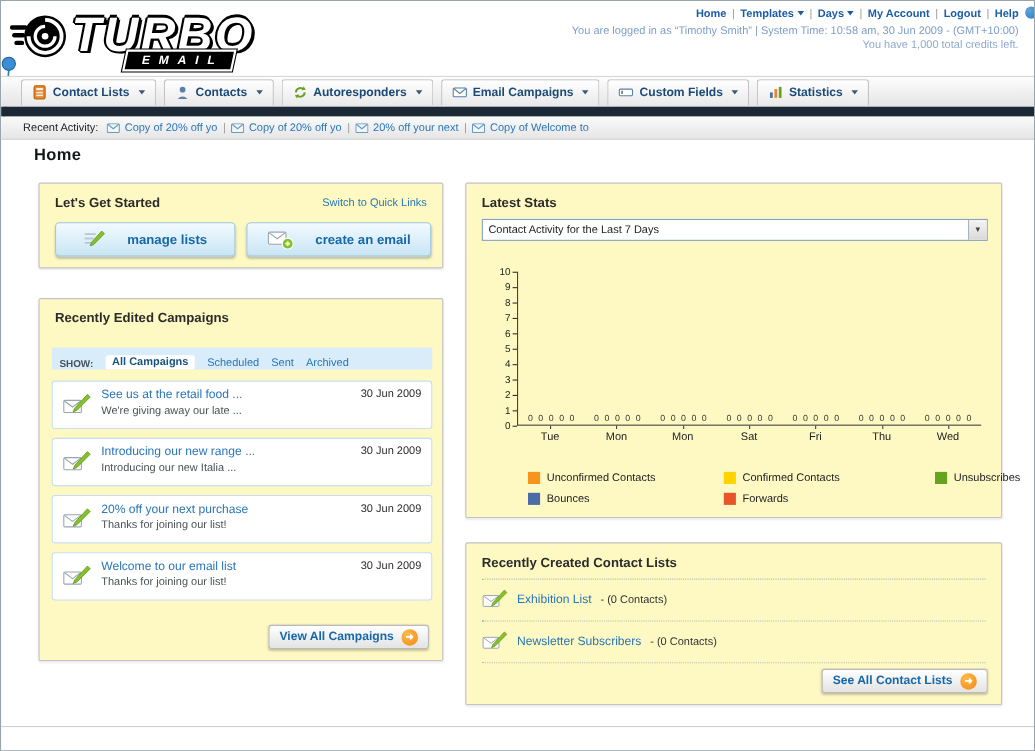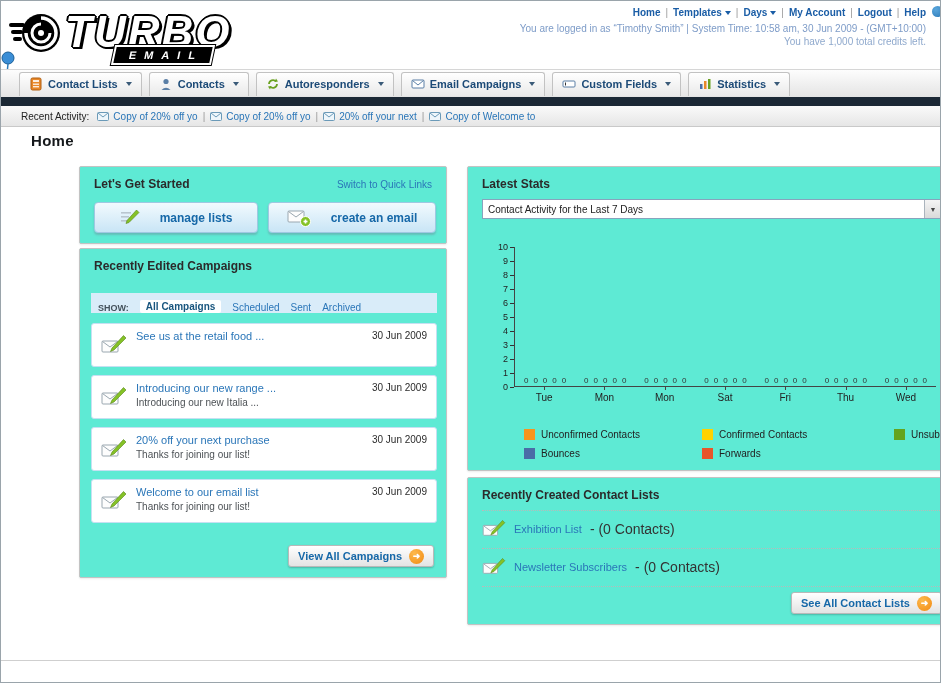--- a/index.html
+++ b/index.html
@@ -30,32 +30,32 @@
   .darkbar { position:absolute; top:96px; left:0; right:0; height:9px; background:#1b2835; }
 
   
   .activity-bar { position:absolute; top:105px; left:0; right:0; height:21px; background:linear-gradient(#fafafa,#e6e6e6); border-bottom:1px solid #c9c9c9; display:flex; align-items:center; padding-left:20px; font-size:10px; color:#222; }
   .act-label { margin-right:8px; }
   .act-item { display:inline-flex; align-items:center; gap:4px; }
   .act-item a { color:#2a76b8; text-decoration:none; }
 
   
   .page-title { position:absolute; left:30px; top:131px; font-size:15px; font-weight:bold; color:#15181b; letter-spacing:.3px; }
-  .box { position:absolute; background:#5eead4; border:1px solid #c3c3c3; border-radius:2px; box-shadow:0 1px 2px rgba(0,0,0,.08);margin-left:44px; }
+  .box { position:absolute; background:#fef9c3; border:1px solid #c3c3c3; border-radius:2px; box-shadow:0 1px 2px rgba(0,0,0,.08); }
   .box-title { position:absolute; left:14px; top:10px; font-size:12px; font-weight:bold; color:#2b2b2b; }
 
   
   #box-get-started { left:34px; top:165px; width:368px; height:78px; }
   .switch-link { position:absolute; right:14px; top:12px; font-size:10px; color:#2a76b8; text-decoration:none; }
   .btn-blue { position:absolute; top:35px; height:31px; display:flex; align-items:center; justify-content:center; gap:20px; background:linear-gradient(#f2fafe,#c9e5f6); border:1px solid #9fc8e2; border-radius:4px; box-shadow:0 2px 2px rgba(110,135,150,.45); font-size:12px; font-weight:bold; color:#1668a8; cursor:pointer; }
   #btn-manage { left:14px; width:164px; }
   #btn-create { left:188px; width:168px; }
 
   
-  #box-campaigns { left:34px; top:247px; width:368px; height:330px; }
+  #box-campaigns { left:34px; top:270px; width:368px; height:330px; }
   .filters { position:absolute; left:11px; top:44px; width:346px; height:20px; background:#d9ecf9; display:flex; align-items:flex-end; gap:11px; padding:0 7px; font-size:10px; }
   .filters .show { font-size:9px; font-weight:bold; color:#44525c; }
   .filters a { color:#2a76b8; text-decoration:none; }
   .filters a.active { background:#fff; padding:1px 6px; border-radius:2px; color:#18557e; font-weight:bold; }
   .camp-rows { position:absolute; left:11px; top:74px; width:346px; }
   .camp-row { position:relative; height:44px; border:1px solid #c6e0f2; border-radius:3px; margin-bottom:8px; padding:6px 8px 6px 44px; background:#fff; }
   .camp-icon { position:absolute; left:9px; top:11px; }
   .ctitle { font-size:11px; color:#2a76b8; display:block; text-decoration:none; }
   .csub { font-size:10px; color:#4d5256; margin-top:3px; }
   .cdate { position:absolute; right:9px; top:6px; font-size:10px; color:#2b2b2b; }
@@ -79,25 +79,25 @@
   .cgroup { flex:1; position:relative; }
   .zeros { position:absolute; bottom:1px; left:0; right:0; display:flex; justify-content:center; gap:5px; font-size:8px; color:#333; }
   .x-labels { display:flex; height:18px; }
   .xlab { flex:1; text-align:center; font-size:10px; color:#222; position:relative; padding-top:5px; }
   .xtick { position:absolute; top:0; left:50%; width:1px; height:3px; background:#444; }
   .legend { position:absolute; left:56px; top:262px; display:grid; grid-template-columns:178px 192px auto; row-gap:8px; font-size:10px; color:#222; }
   .legend-item { display:flex; align-items:center; gap:6px; }
   .swatch { width:11px; height:11px; display:inline-block; }
 
   
-  #box-lists { left:422px; top:476px; width:488px; height:148px;padding-left:24px; }
+  #box-lists { left:422px; top:492px; width:488px; height:148px;padding-left:24px; }
   .dotline { position:absolute; left:14px; right:14px; border-top:1px dotted #b9b9b9; }
   .list-row { position:absolute; left:14px; display:flex; align-items:center; gap:8px; font-size:11px; }
   .list-row a { color:#2a76b8; text-decoration:none; }
-  .list-detail { color:#333; font-size:14px; }
+  .list-detail { color:#333; font-size:10px; }
   #btn-see-all { right:12px; bottom:10px; }
 
   .footer-line { position:absolute; left:0; right:0; top:659px; border-top:1px solid #cfcfcf; }
 </style>
 </head>
 <body>
 
 <div class="page">
 
   <div class="header">
@@ -256,20 +256,21 @@
       <a href="#">Archived</a>
     </div>
     <div class="camp-rows">
       <div class="camp-row">
         <svg class="camp-icon" width="26" height="20" viewBox="0 0 26 20">
           <rect x="1" y="6" width="16" height="11" rx="1" fill="#fdfdfd" stroke="#9aa7b0"></rect>
             <path d="M1.5 6.5 L9 12 L16.5 6.5" fill="none" stroke="#9aa7b0"></path>
           <path d="M22.5 .5 L25 3 L13 15 L9.5 16.5 L11 13 Z" fill="#85c226" stroke="#55841a" stroke-width="0.6"></path>
         </svg>
         <a href="#" class="ctitle">See us at the retail food ...</a>
+        <div class="csub">We're giving away our late ...</div>
         <span class="cdate">30 Jun 2009</span>
       </div>
       <div class="camp-row">
         <svg class="camp-icon" width="26" height="20" viewBox="0 0 26 20">
           <rect x="1" y="6" width="16" height="11" rx="1" fill="#fdfdfd" stroke="#9aa7b0"></rect>
             <path d="M1.5 6.5 L9 12 L16.5 6.5" fill="none" stroke="#9aa7b0"></path>
           <path d="M22.5 .5 L25 3 L13 15 L9.5 16.5 L11 13 Z" fill="#85c226" stroke="#55841a" stroke-width="0.6"></path>
         </svg>
         <a href="#" class="ctitle">Introducing our new range ...</a>
         <div class="csub">Introducing our new Italia ...</div>

